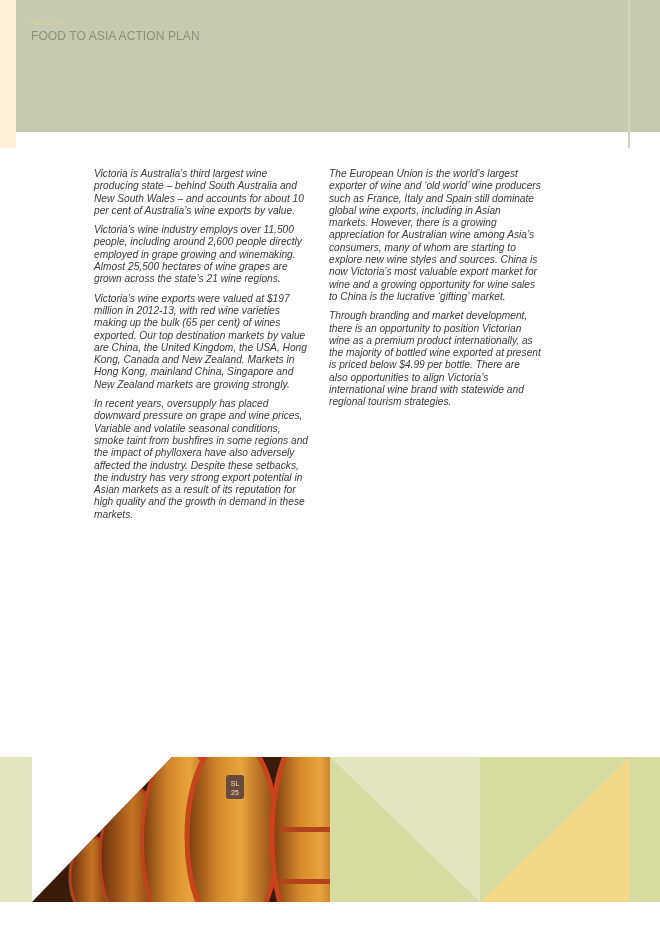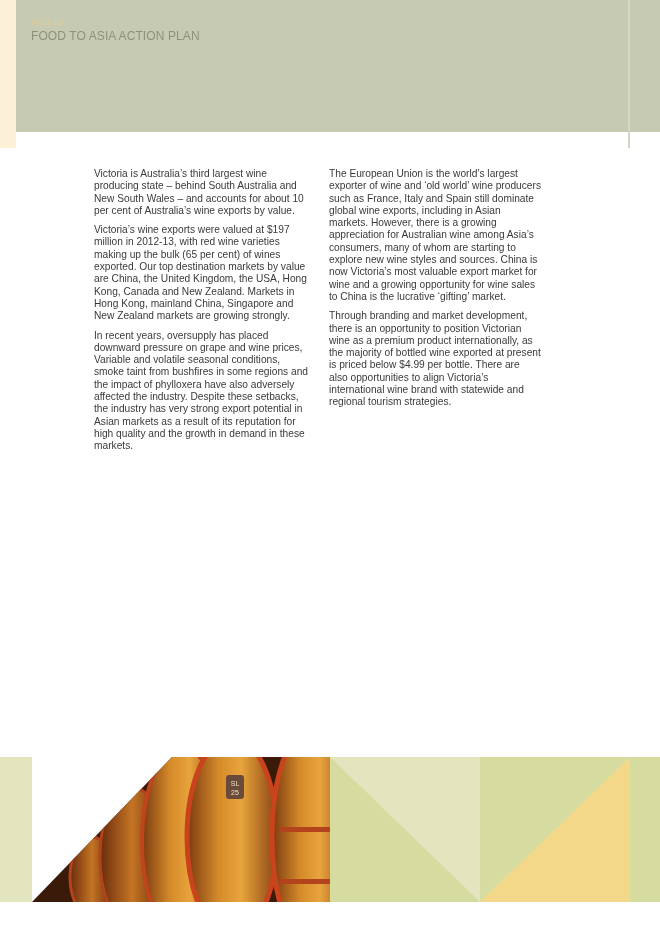--- a/index.html
+++ b/index.html
@@ -32,21 +32,21 @@
     position: absolute; left: 94px; top: 52px; line-height: 27px;
     font-size: 27px; letter-spacing: -0.5px;
   }
   .heading .l1 { color: #6f7a45; display: block; }
   .heading .l2 { color: #b4c737; display: block; }
 
   .col {
     position: absolute; top: 168px; width: 215px;
     font-size: 10.2px; line-height: 12.3px; color: #3a3a3a;
   }
-  .col p { margin: 0 0 7px 0; }
+  .col p { margin: 0 0 7px 0; font-style: italic; }
   .col-left { left: 94px; }
   .col-right { left: 329px; width: 212px; }
 
   .footer-band {
     position: absolute; left: 0; top: 757px; width: 660px; height: 145px;
     background: #d6dca0;
   }
   .footer-band .left-strip {
     position: absolute; left: 0; top: 0; width: 32px; height: 145px; background: #e2e5bd;
   }
@@ -64,20 +64,21 @@
 
 <div class="header">
   <div class="spine"></div>
   <div class="rule"></div>
   <div class="page-label">PAGE 36</div>
   <div class="doc-title">FOOD TO ASIA ACTION PLAN</div>
 </div>
 
 <div class="col col-left">
   <p>Victoria is Australia’s third largest wine producing state – behind South Australia and New South Wales – and accounts for about 10 per cent of Australia’s wine exports by value.</p>
+  <p>Victoria’s wine industry employs over 11,500 people, including around 2,600 people directly employed in grape growing and winemaking. Almost 25,500 hectares of wine grapes are grown across the state’s 21 wine regions.</p>
   <p>Victoria’s wine exports were valued at $197 million in 2012-13, with red wine varieties making up the bulk (65 per cent) of wines exported. Our top destination markets by value are China, the United Kingdom, the USA, Hong Kong, Canada and New Zealand. Markets in Hong Kong, mainland China, Singapore and New Zealand markets are growing strongly.</p>
   <p>In recent years, oversupply has placed downward pressure on grape and wine prices, Variable and volatile seasonal conditions, smoke taint from bushfires in some regions and the impact of phylloxera have also adversely affected the industry. Despite these setbacks, the industry has very strong export potential in Asian markets as a result of its reputation for high quality and the growth in demand in these markets.</p>
 </div>
 
 <div class="col col-right">
   <p>The European Union is the world’s largest exporter of wine and ‘old world’ wine producers such as France, Italy and Spain still dominate global wine exports, including in Asian markets. However, there is a growing appreciation for Australian wine among Asia’s consumers, many of whom are starting to explore new wine styles and sources. China is now Victoria’s most valuable export market for wine and a growing opportunity for wine sales to China is the lucrative ‘gifting’ market.</p>
   <p>Through branding and market development, there is an opportunity to position Victorian wine as a premium product internationally, as the majority of bottled wine exported at present is priced below $4.99 per bottle. There are also opportunities to align Victoria’s international wine brand with statewide and regional tourism strategies.</p>
 </div>
 
 <div class="footer-band">

